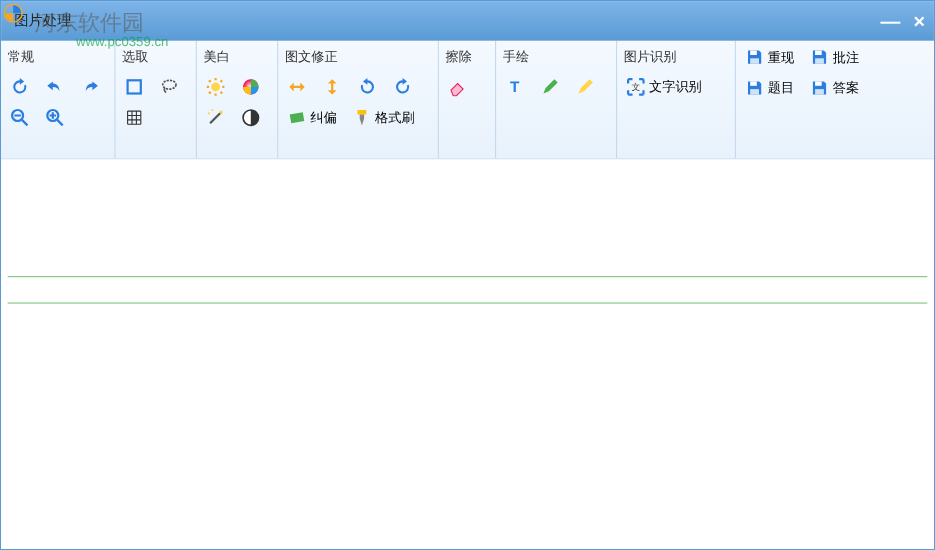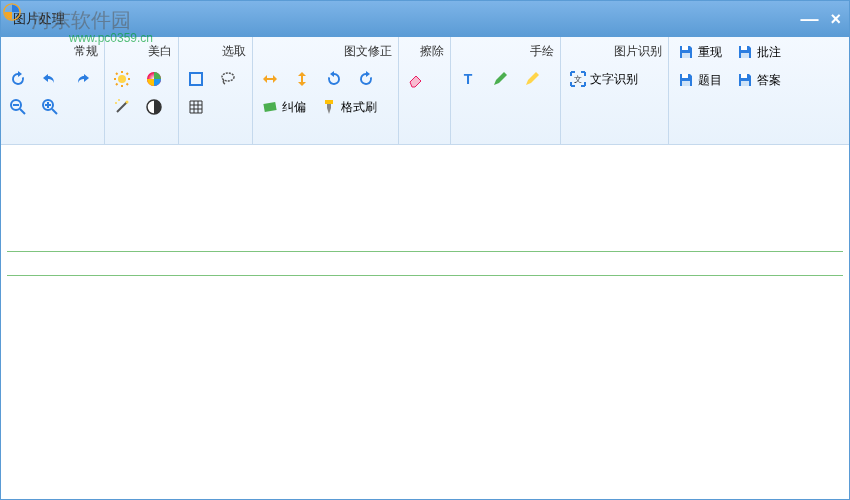--- a/index.html
+++ b/index.html
@@ -9,21 +9,21 @@
 .titlebar .title-text { font-size: 13px; color: #222; margin-left: 4px; }
 .titlebar .controls { margin-left: auto; display: flex; gap: 12px; }
 .titlebar .controls span { color: #fff; font-size: 18px; font-weight: bold; cursor: pointer; }
 
 .watermark-text { position: absolute; top: 6px; left: 30px; font-size: 20px; color: rgba(90,90,90,0.55); font-weight: 500; pointer-events: none; z-index: 100; text-align: right; }
 .watermark-url { position: absolute; top: 30px; left: 68px; font-size: 12px; color: rgba(0,160,50,0.65); font-weight: 500; pointer-events: none; z-index: 100; text-align: right; }
 .watermark-logo { position: absolute; top: 2px; left: 2px; width: 42px; height: 42px; z-index: 99; pointer-events: none; }
 
 .ribbon { height: 108px; background: linear-gradient(to bottom, #f4f9ff, #e8f2fc); border-bottom: 1px solid #c5d9ed; display: flex; }
 .group { border-right: 1px solid #c5d9ed; padding: 0 6px; display: flex; flex-direction: column; }
-.group-header { text-align: right; font-size: 12px; color: #333; padding: 6px 0 4px; }
+.group-header { text-align: left; font-size: 12px; color: #333; padding: 6px 0 4px; }
 .group-body { flex: 1; display: flex; flex-direction: column; justify-content: flex-start; gap: 6px; padding-top: 4px; }
 .row { display: flex; gap: 10px; align-items: center; }
 .btn { display: flex; align-items: center; gap: 3px; cursor: pointer; padding: 2px; }
 .icon { width: 18px; height: 18px; display: inline-flex; align-items: center; justify-content: center; }
 
 .content { position: absolute; top: 144px; left: 0; right: 0; bottom: 0; background: #fff; }
 .hline { position: absolute; left: 6px; right: 6px; height: 1px; background: #7fc47f; }
 
 
 svg { width: 18px; height: 18px; }
@@ -87,20 +87,61 @@
               </svg>
             </span>
           </span>
         <span class="btn">
             <span class="icon">
               <svg viewBox="0 0 18 18">
                 <circle cx="7" cy="7" r="5" fill="none" stroke="#2b7de0" stroke-width="2"></circle>
                 <line x1="11" y1="11" x2="16" y2="16" stroke="#2b7de0" stroke-width="2"></line>
                 <line x1="4" y1="7" x2="10" y2="7" stroke="#2b7de0" stroke-width="2"></line>
                 <line x1="7" y1="4" x2="7" y2="10" stroke="#2b7de0" stroke-width="2"></line>
+              </svg>
+            </span>
+          </span>
+      </div>
+    </div>
+  </div>
+
+  <div class="group" style="width:74px">
+    <div class="group-header">选取</div>
+    <div class="group-body">
+      <div class="row">
+        <span class="btn">
+            <span class="icon">
+              <svg viewBox="0 0 18 18">
+                <rect x="3" y="3" width="12" height="12" fill="none" stroke="#2b7de0" stroke-width="2"></rect>
+              </svg>
+            </span>
+          </span>
+        <span class="btn">
+            <span class="icon">
+              <svg viewBox="0 0 18 18">
+                <ellipse cx="9" cy="7" rx="6" ry="4" fill="none" stroke="#555" stroke-width="1.5" stroke-dasharray="2 1"></ellipse>
+                <path d="M5 10c-1 1-1 3 1 4" fill="none" stroke="#555" stroke-width="1.5"></path>
+              </svg>
+            </span>
+          </span>
+      </div>
+      <div class="row">
+        <span class="btn">
+            <span class="icon">
+              <svg viewBox="0 0 18 18">
+                <g stroke="#333" stroke-width="1">
+                  <line x1="3" y1="3" x2="15" y2="3"></line>
+                  <line x1="3" y1="7" x2="15" y2="7"></line>
+                  <line x1="3" y1="11" x2="15" y2="11"></line>
+                  <line x1="3" y1="15" x2="15" y2="15"></line>
+                  <line x1="3" y1="3" x2="3" y2="15"></line>
+                  <line x1="7" y1="3" x2="7" y2="15"></line>
+                  <line x1="11" y1="3" x2="11" y2="15"></line>
+                  <line x1="15" y1="3" x2="15" y2="15"></line>
+                </g>
               </svg>
             </span>
           </span>
       </div>
     </div>
   </div>
 
   <div class="group" style="width:74px">
     <div class="group-header">美白</div>
     <div class="group-body">
@@ -155,61 +196,20 @@
               <svg viewBox="0 0 18 18">
                 <circle cx="9" cy="9" r="7" fill="#fff" stroke="#333" stroke-width="1.5"></circle>
                 <path d="M9 2a7 7 0 0 1 0 14z" fill="#333"></path>
               </svg>
             </span>
           </span>
       </div>
     </div>
   </div>
 
-  <div class="group" style="width:74px">
-    <div class="group-header">选取</div>
-    <div class="group-body">
-      <div class="row">
-        <span class="btn">
-            <span class="icon">
-              <svg viewBox="0 0 18 18">
-                <rect x="3" y="3" width="12" height="12" fill="none" stroke="#2b7de0" stroke-width="2"></rect>
-              </svg>
-            </span>
-          </span>
-        <span class="btn">
-            <span class="icon">
-              <svg viewBox="0 0 18 18">
-                <ellipse cx="9" cy="7" rx="6" ry="4" fill="none" stroke="#555" stroke-width="1.5" stroke-dasharray="2 1"></ellipse>
-                <path d="M5 10c-1 1-1 3 1 4" fill="none" stroke="#555" stroke-width="1.5"></path>
-              </svg>
-            </span>
-          </span>
-      </div>
-      <div class="row">
-        <span class="btn">
-            <span class="icon">
-              <svg viewBox="0 0 18 18">
-                <g stroke="#333" stroke-width="1">
-                  <line x1="3" y1="3" x2="15" y2="3"></line>
-                  <line x1="3" y1="7" x2="15" y2="7"></line>
-                  <line x1="3" y1="11" x2="15" y2="11"></line>
-                  <line x1="3" y1="15" x2="15" y2="15"></line>
-                  <line x1="3" y1="3" x2="3" y2="15"></line>
-                  <line x1="7" y1="3" x2="7" y2="15"></line>
-                  <line x1="11" y1="3" x2="11" y2="15"></line>
-                  <line x1="15" y1="3" x2="15" y2="15"></line>
-                </g>
-              </svg>
-            </span>
-          </span>
-      </div>
-    </div>
-  </div>
-
   <div class="group" style="width:146px">
     <div class="group-header">图文修正</div>
     <div class="group-body">
       <div class="row">
         <span class="btn">
             <span class="icon">
               <svg viewBox="0 0 18 18">
                 <path d="M2 9l4-4v3h6V5l4 4-4 4v-3H6v3z" fill="#f5a623"></path>
               </svg>
             </span>

